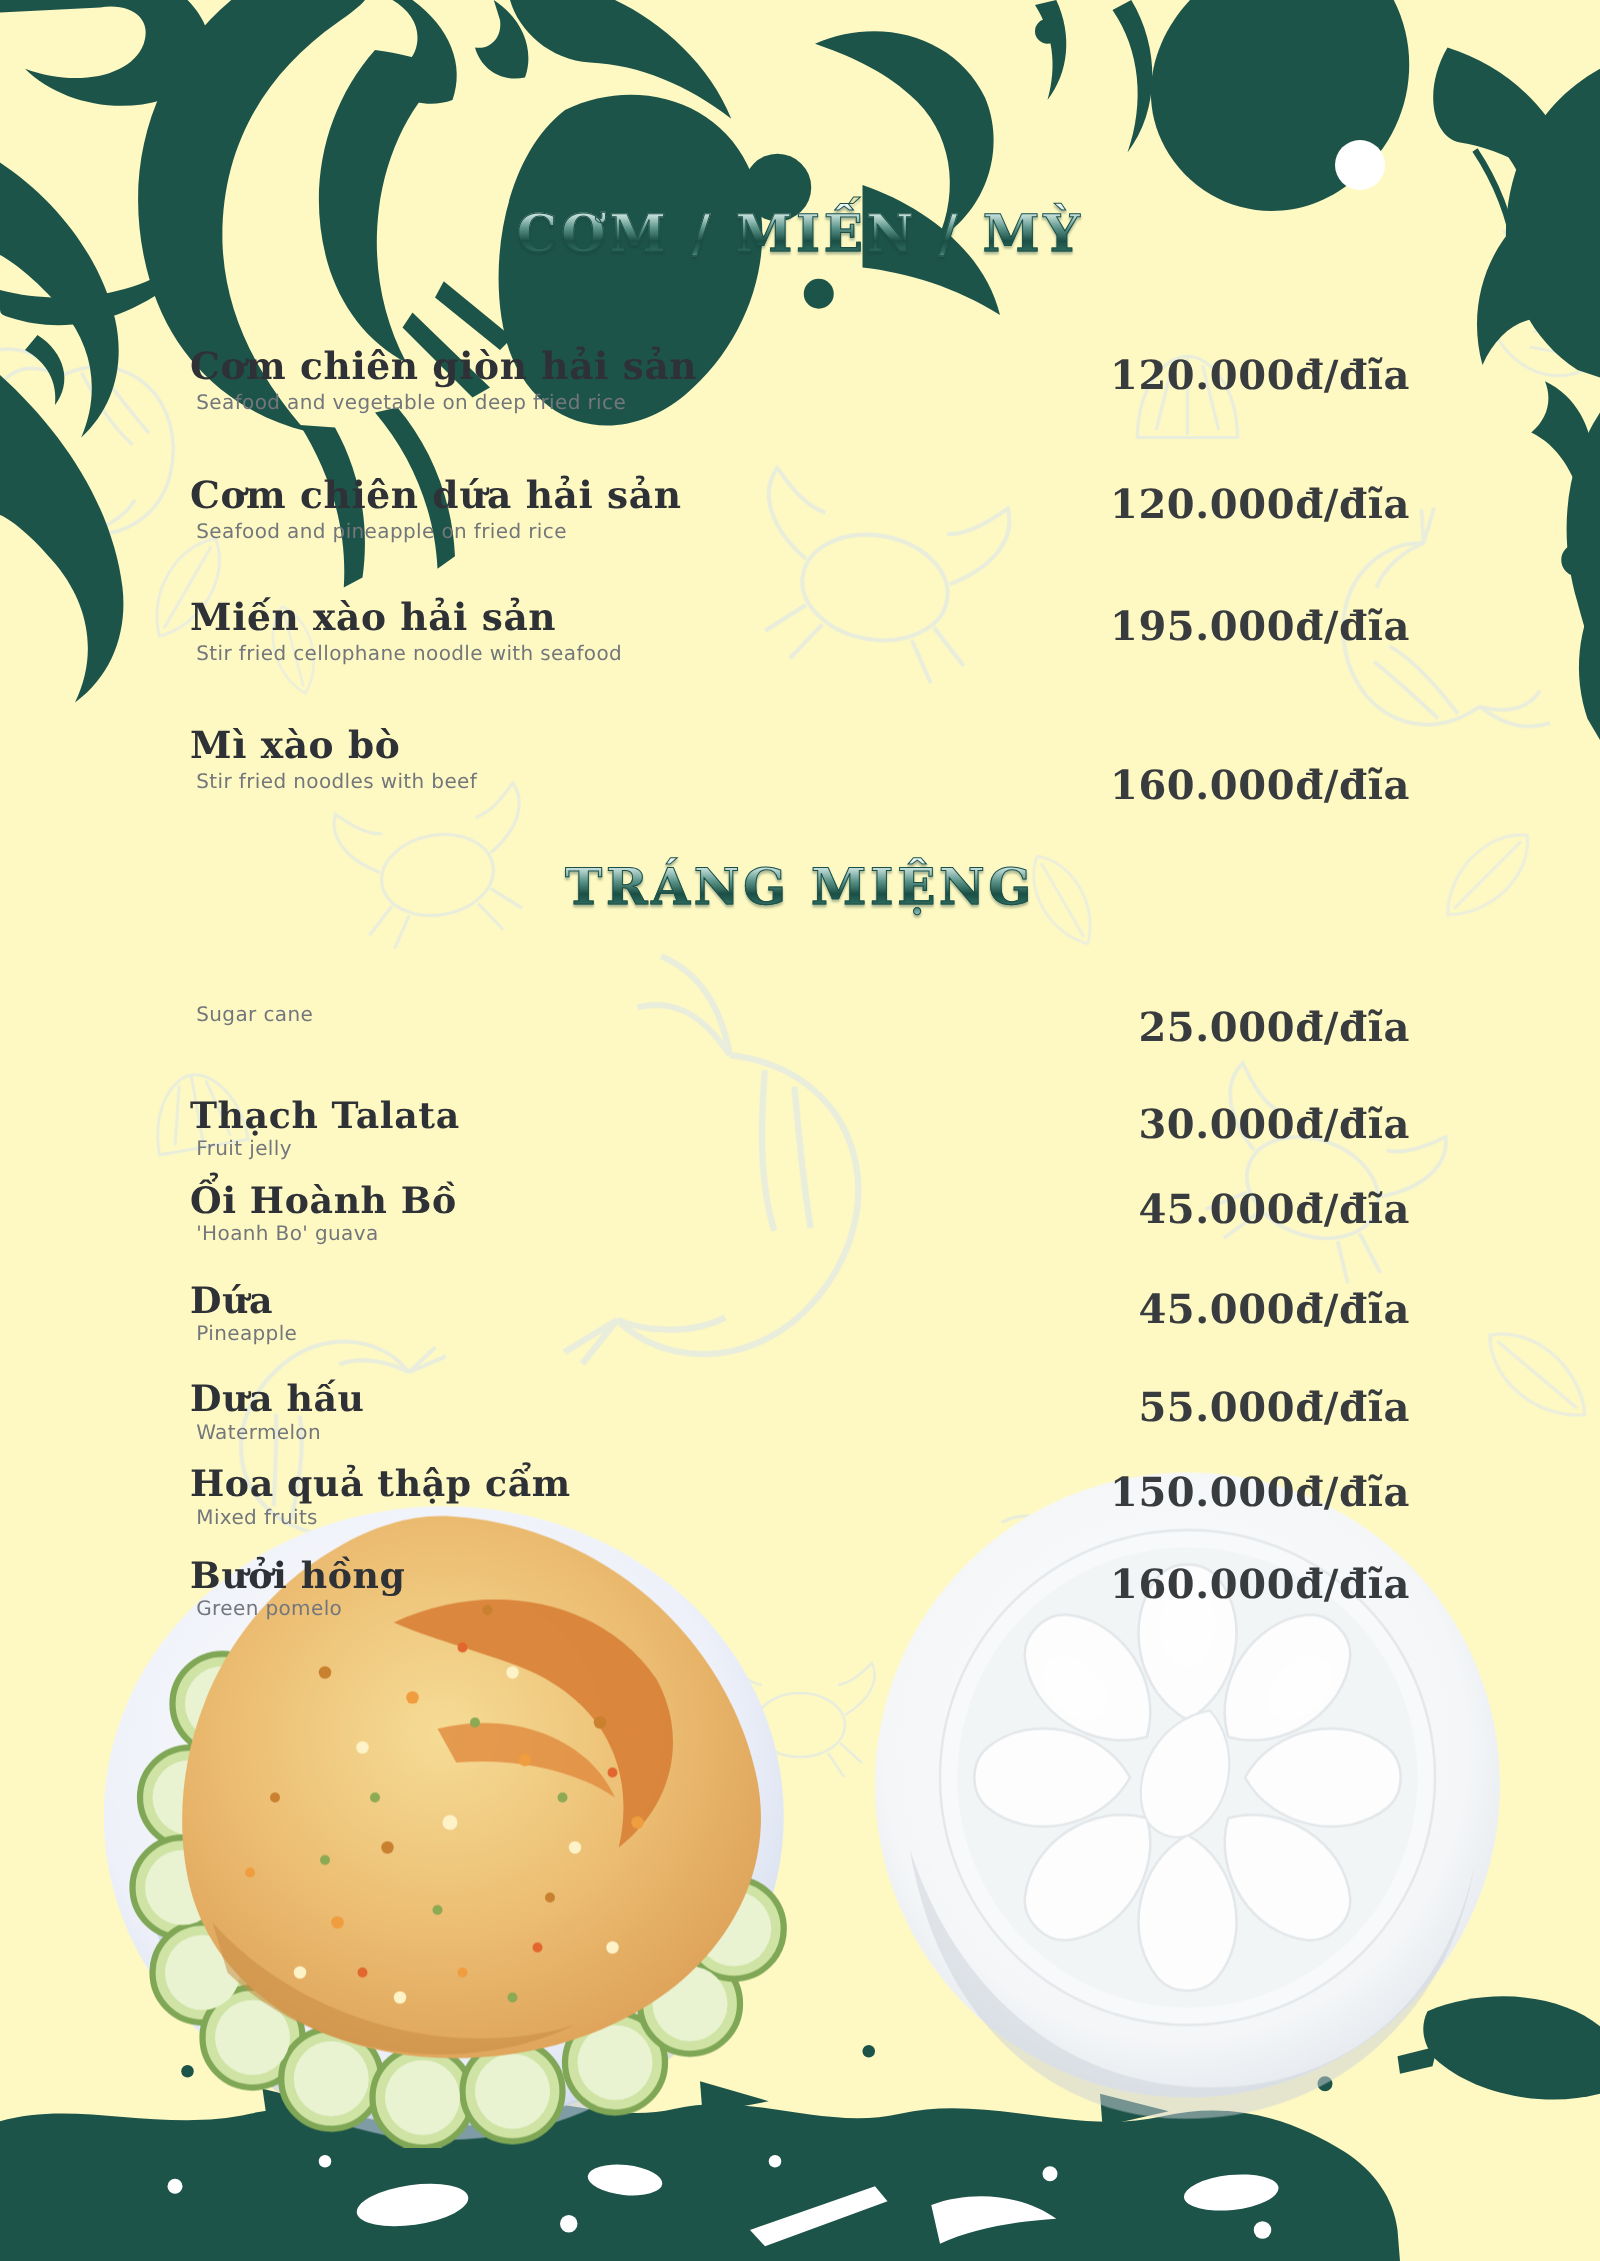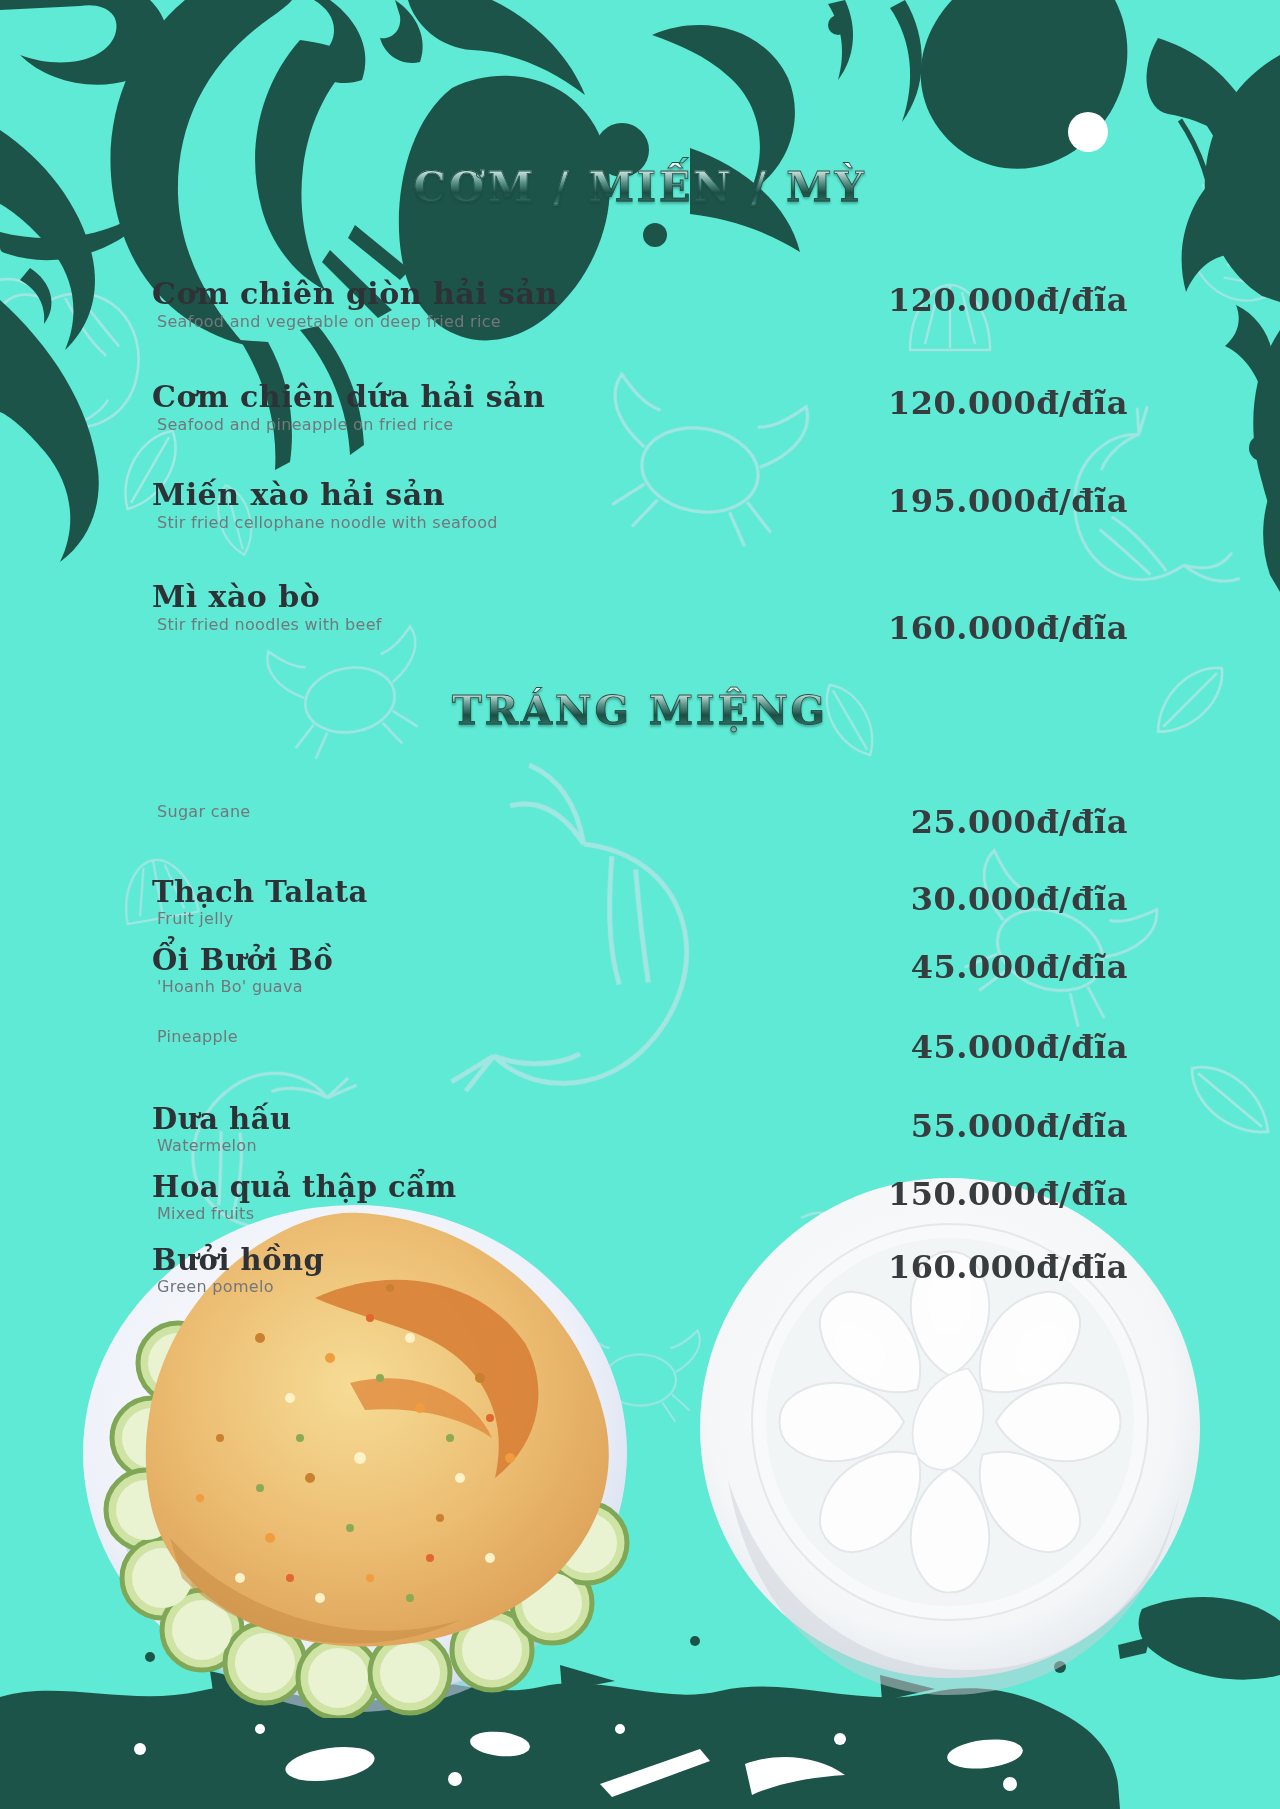--- a/index.html
+++ b/index.html
@@ -1,16 +1,16 @@
 <!DOCTYPE html>
 <html><head>
 <meta charset="utf-8">
 <style>
   html,body{margin:0;padding:0;background:#ffffff;}
-  .page{position:relative;width:1280px;height:1809px;background:#5eead4;overflow:hidden;
+  .page{position:relative;width:1280px;height:1809px;background:#fef9c3;overflow:hidden;
         font-family:"DejaVu Serif", serif;}
   svg{display:block;}
   .layer{position:absolute;left:0;top:0;}
 
   
   .chrome{
     position:absolute;left:0;width:100%;text-align:center;
     font-family:"DejaVu Serif", serif;font-weight:800;letter-spacing:3px;
     background:linear-gradient(180deg,#f3fbf9 0%,#bedad4 20%,#5d958b 40%,#1b4f45 62%,#2e6b60 80%,#a9cfc8 100%);
     -webkit-background-clip:text;background-clip:text;color:transparent;
@@ -145,25 +145,26 @@
   <div class="row sec2" style="top:800px">
     <div class="ds">Sugar cane</div>
     <div class="pr">25.000đ/đĩa</div>
   </div>
   <div class="row sec2" style="top:877px">
     <div class="nm">Thạch Talata</div>
     <div class="ds">Fruit jelly</div>
     <div class="pr">30.000đ/đĩa</div>
   </div>
   <div class="row sec2" style="top:945px">
-    <div class="nm">Ổi Bưởi Bồ</div>
+    <div class="nm">Ổi Hoành Bồ</div>
     <div class="ds">'Hoanh Bo' guava</div>
     <div class="pr">45.000đ/đĩa</div>
   </div>
   <div class="row sec2" style="top:1025px">
+    <div class="nm">Dứa</div>
     <div class="ds">Pineapple</div>
     <div class="pr">45.000đ/đĩa</div>
   </div>
   <div class="row sec2" style="top:1104px">
     <div class="nm">Dưa hấu</div>
     <div class="ds">Watermelon</div>
     <div class="pr">55.000đ/đĩa</div>
   </div>
   <div class="row sec2" style="top:1172px">
     <div class="nm">Hoa quả thập cẩm</div>

